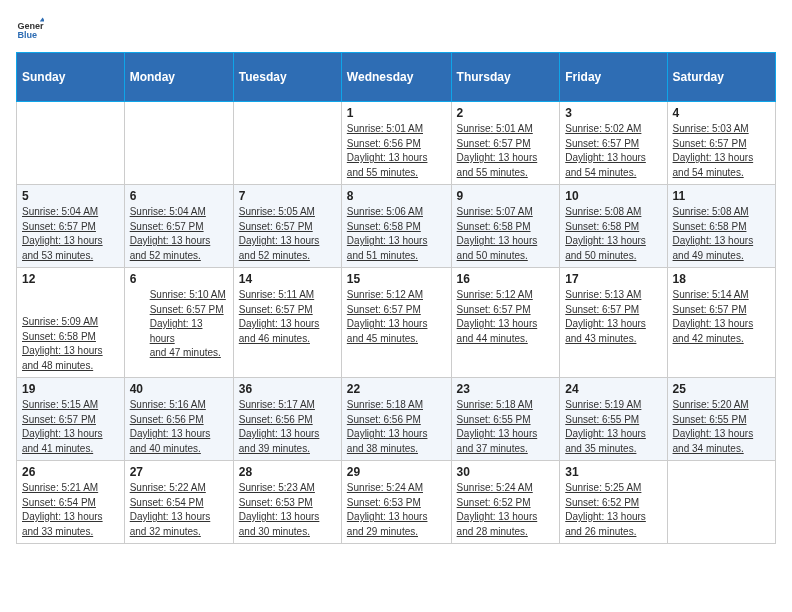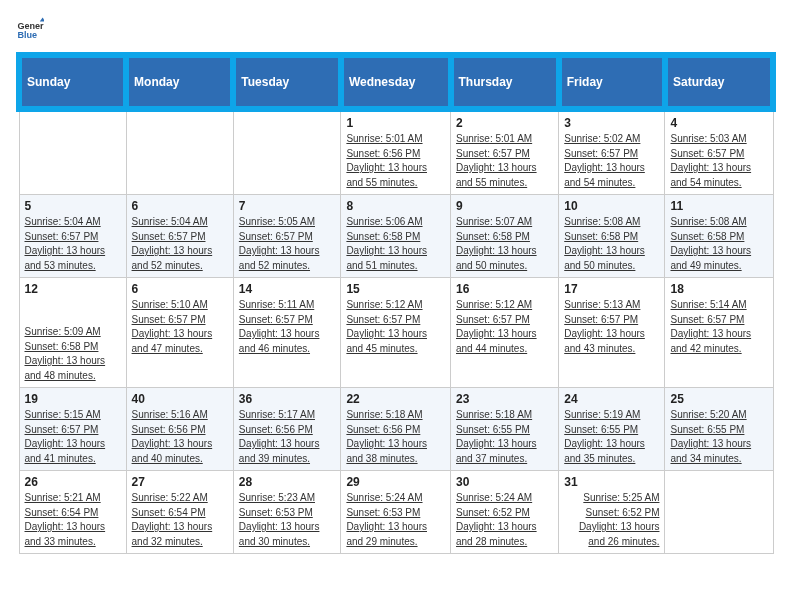--- a/index.html
+++ b/index.html
@@ -51,21 +51,21 @@
       border-collapse: collapse;
       font-size: 10.5px;
     }
     thead tr th {
       background: #2e6db4;
       color: #fff;
       text-align: left;
       padding: 17px 5px;
       font-size: 12px;
       font-weight: bold;
-      border: 6px solid #0ea5e9;
+      border: 1px solid #0ea5e9;
     }
     tbody tr td {
       border: 1px solid #ccc;
       vertical-align: top;
       padding: 4px 5px;
       width: 113px;
       min-height: 70px;
       height: 80px;
     }
     .day-number {
@@ -213,21 +213,21 @@
       <tr>
         <td>
           <div class="day-number">12</div>
           <div class="day-info" style="white-space: pre-line; margin-top: 29px;">Sunrise: 5:09 AM
 Sunset: 6:58 PM
 Daylight: 13 hours
 and 48 minutes.</div>
         </td>
         <td>
           <div class="day-number">6</div>
-          <div class="day-info" style="white-space: pre-line;">Sunrise: 5:10 AM
+          <div class="day-info" style="white-space: pre-line; margin-left: 20px;">Sunrise: 5:10 AM
 Sunset: 6:57 PM
 Daylight: 13 hours
 and 47 minutes.</div>
         </td>
         <td>
           <div class="day-number">14</div>
           <div class="day-info" style="white-space: pre-line;">Sunrise: 5:11 AM
 Sunset: 6:57 PM
 Daylight: 13 hours
 and 46 minutes.</div>
@@ -343,21 +343,21 @@
         </td>
         <td>
           <div class="day-number">30</div>
           <div class="day-info" style="white-space: pre-line;">Sunrise: 5:24 AM
 Sunset: 6:52 PM
 Daylight: 13 hours
 and 28 minutes.</div>
         </td>
         <td>
           <div class="day-number">31</div>
-          <div class="day-info" style="white-space: pre-line; text-align: right;">Sunrise: 5:25 AM
+          <div class="day-info" style="white-space: pre-line;">Sunrise: 5:25 AM
 Sunset: 6:52 PM
 Daylight: 13 hours
 and 26 minutes.</div>
         </td>
         <td class="empty-cell"></td>
       </tr>
     </tbody>
 </table>
 
 </body></html>

